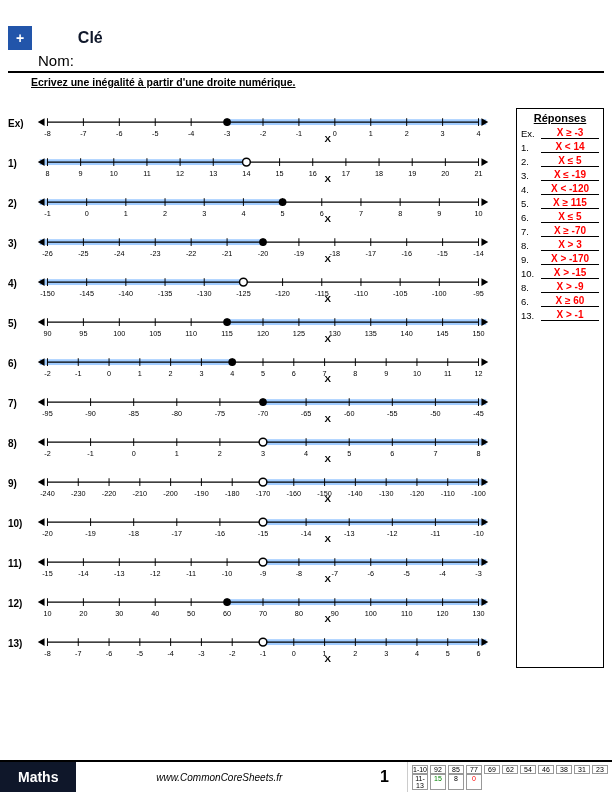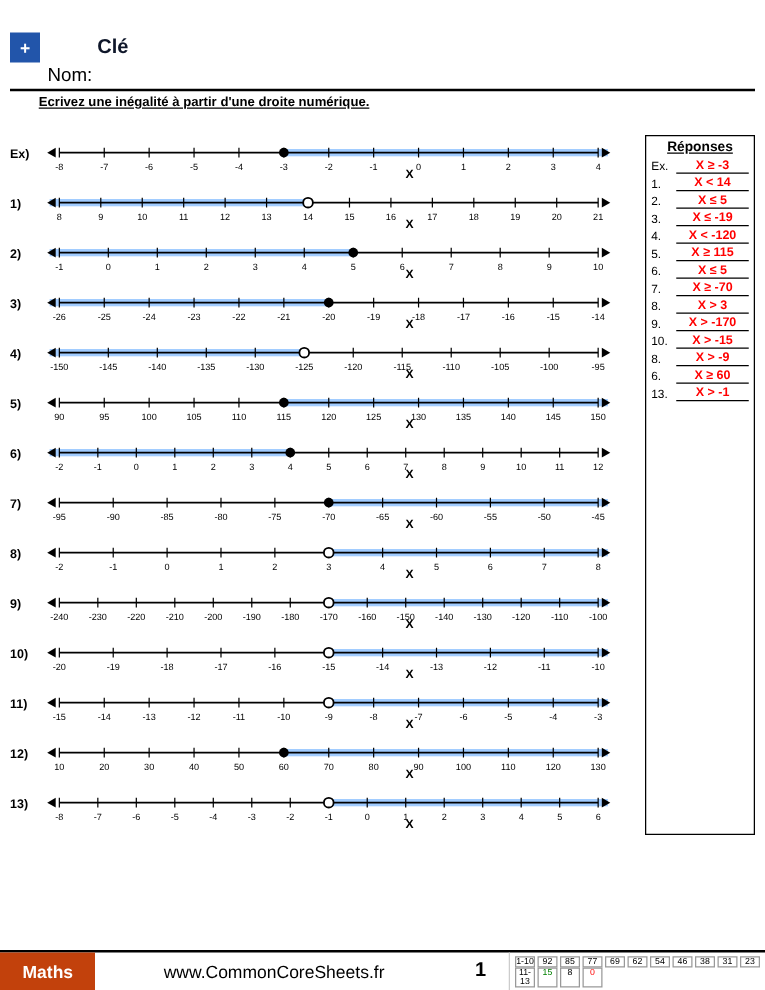--- a/index.html
+++ b/index.html
@@ -126,34 +126,35 @@
       position: absolute;
       bottom: 0;
       left: 0;
       right: 0;
       height: 32px;
       border-top: 2px solid black;
       display: flex;
       align-items: stretch;
     }
     .footer-maths {
-      background: #c2410c;
+      background: #0f172a;
       color: white;
       font-size: 14px;
       font-weight: bold;
       padding: 0 18px;
       display: flex;
       align-items: center;
     }
     .footer-url {
       flex: 1;
       display: flex;
       align-items: center;
       justify-content: center;
-      font-size: 14px;
+      font-size: 10px;
+      font-style: italic;
     }
     .footer-page {
       display: flex;
       align-items: center;
       justify-content: center;
       font-size: 16px;
       font-weight: bold;
       padding: 0 18px;
     }
     .footer-scores {

